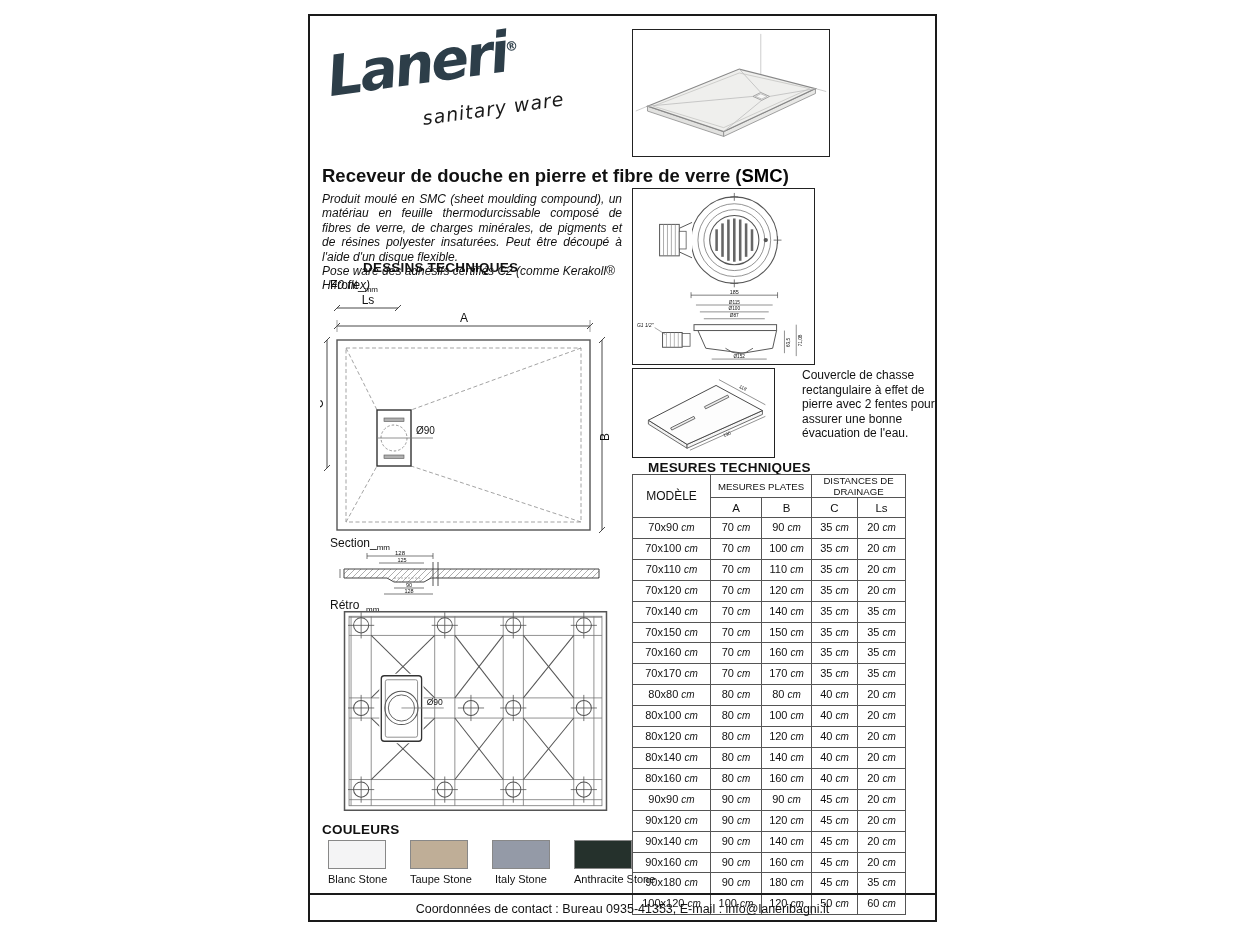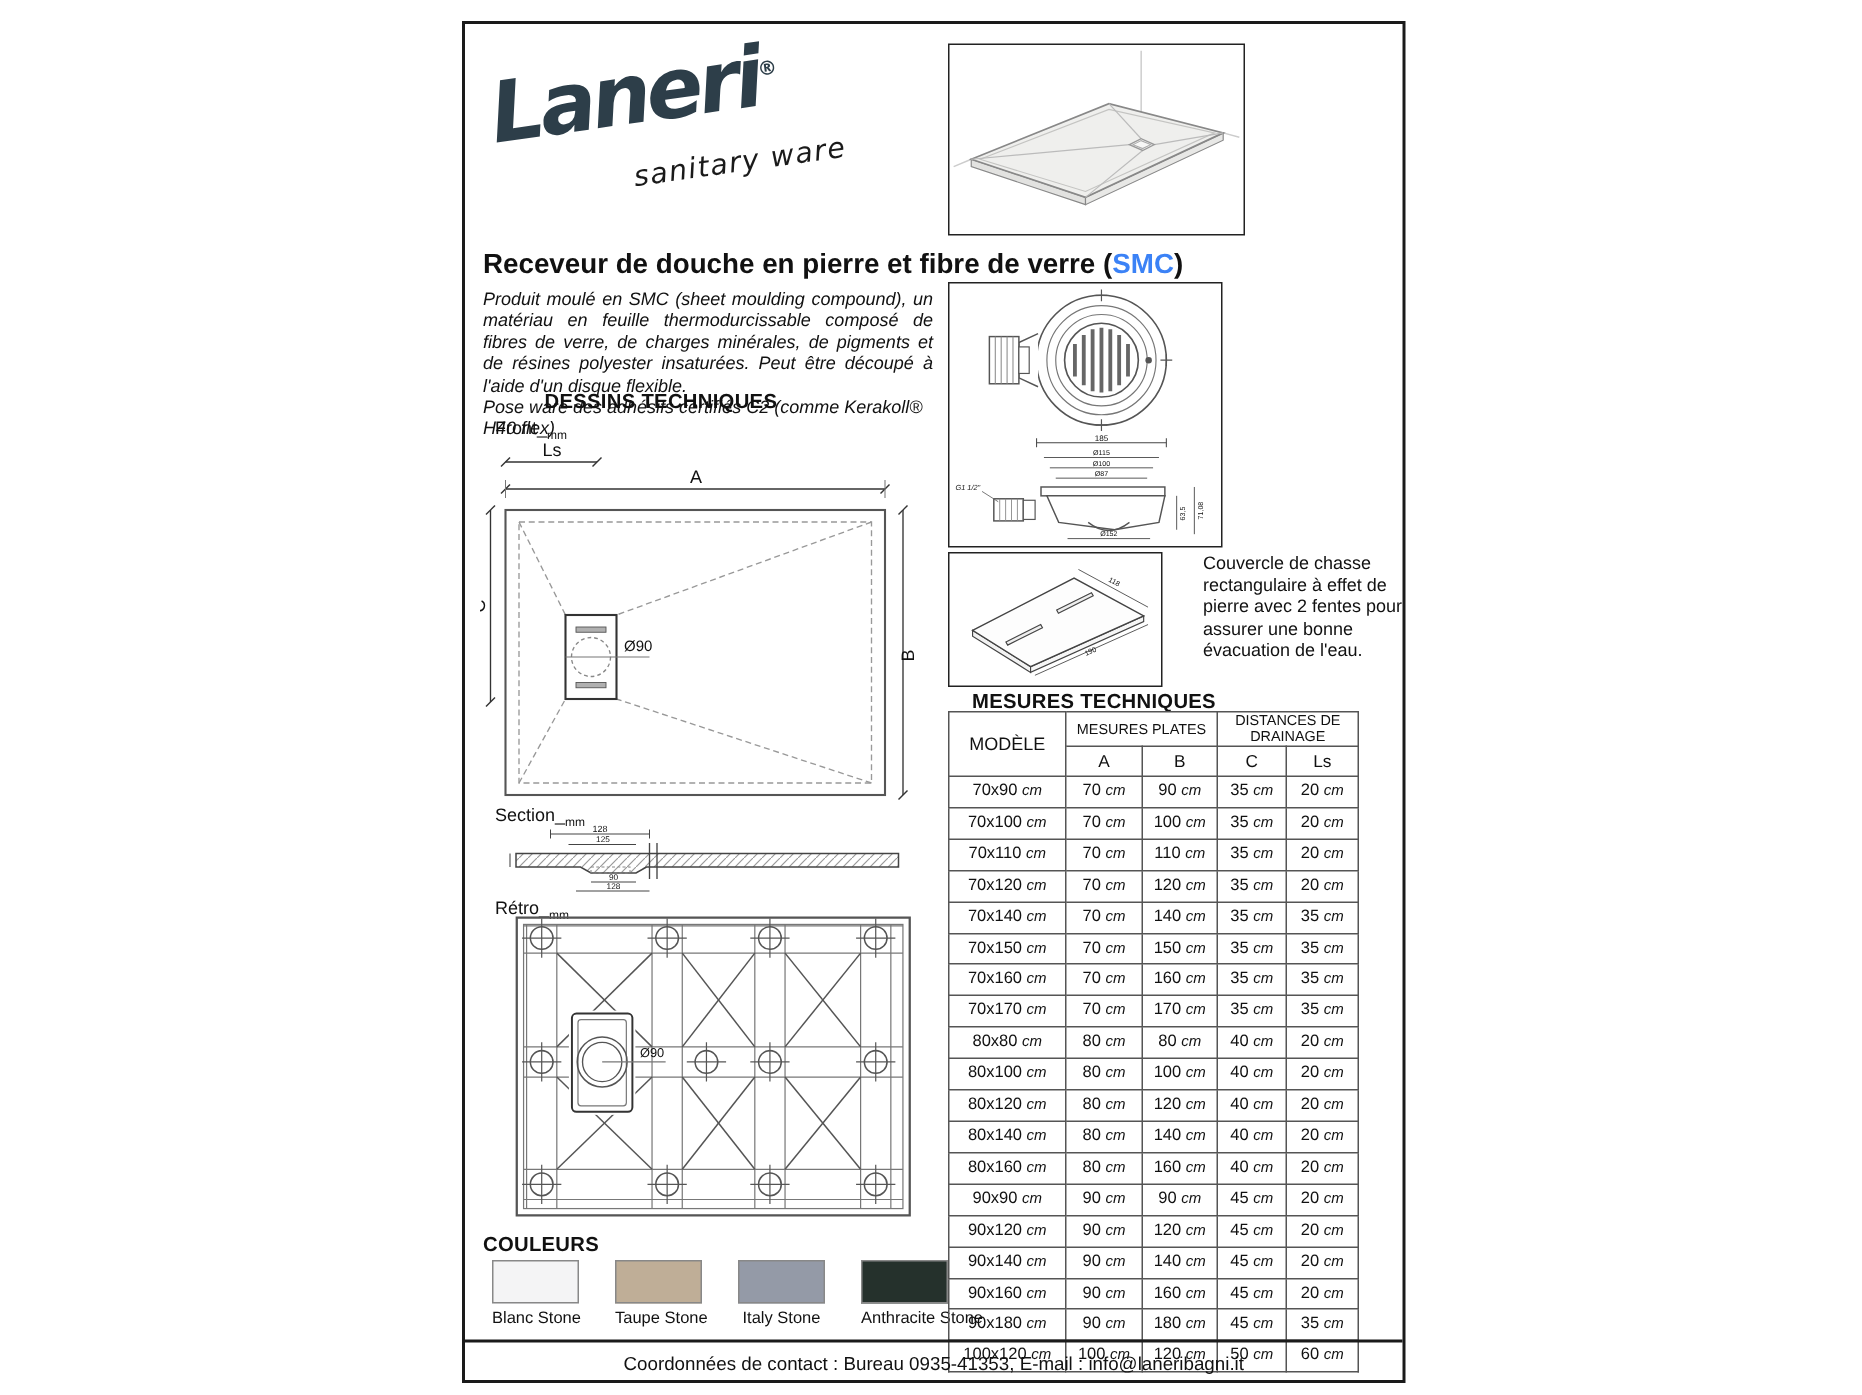--- a/index.html
+++ b/index.html
@@ -61,21 +61,21 @@
       <polygon points="20,78 108,44 180,60 92,100" fill="none" stroke="#c4c4c2" stroke-width="0.8"></polygon>
       <line x1="14" y1="78" x2="122" y2="68" stroke="#bbb" stroke-width="0.8"></line>
       <line x1="108" y1="40" x2="130" y2="64" stroke="#bbb" stroke-width="0.8"></line>
       <line x1="186" y1="60" x2="139" y2="68" stroke="#bbb" stroke-width="0.8"></line>
       <line x1="92" y1="104" x2="131" y2="72" stroke="#bbb" stroke-width="0.8"></line>
       <polygon points="122,68 130,64 139,68 131,72" fill="#f7f7f6" stroke="#999" stroke-width="0.9"></polygon>
       <polygon points="124.5,68 130,65.3 136.5,68 131,70.7" fill="none" stroke="#aaa" stroke-width="0.7"></polygon>
     </svg>
   </div>
 
-  <div class="abs doc-title" style="left:12px;top:149px;"><span>Receveur de douche en pierre et fibre de verre (</span><span style="color: #3b82f6;">SMC</span><span>)</span></div>
+  <div class="abs doc-title" style="left:12px;top:149px;"><span>Receveur de douche en pierre et fibre de verre (</span><span style="color: #000000;">SMC</span><span>)</span></div>
 
   <div class="abs intro" style="left:12px;top:176px;font-style:italic;">
     <div>Produit moulé en SMC (sheet moulding compound), un matériau en feuille thermodurcissable composé de fibres de verre, de charges minérales, de pigments et de résines polyester insaturées. Peut être découpé à l'aide d'un disque flexible.</div>
     <div class="pose">Pose ware des adhésifs certifiés C2 (comme Kerakoll® H40 flex)</div>
   </div>
 
   <div class="abs h2" style="left:12px;top:244px;padding-left:41px;">DESSINS TECHNIQUES</div>
 
   <div class="abs dwlabel" style="left:20px;top:262px;"><span>Front_</span><sub>mm</sub></div>
   <svg class="abs" style="left:10px;top:276px;" viewBox="0 0 290 248" width="290" height="248">

